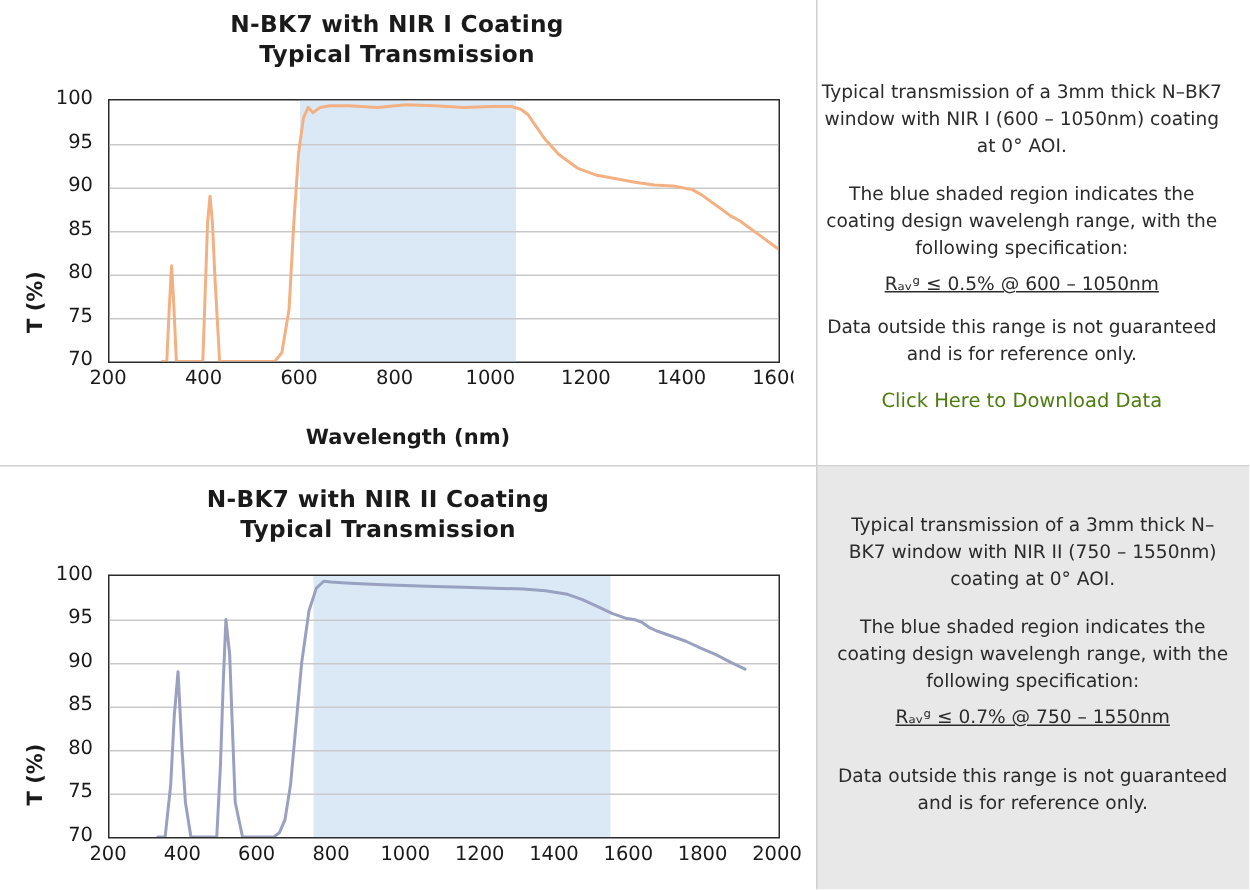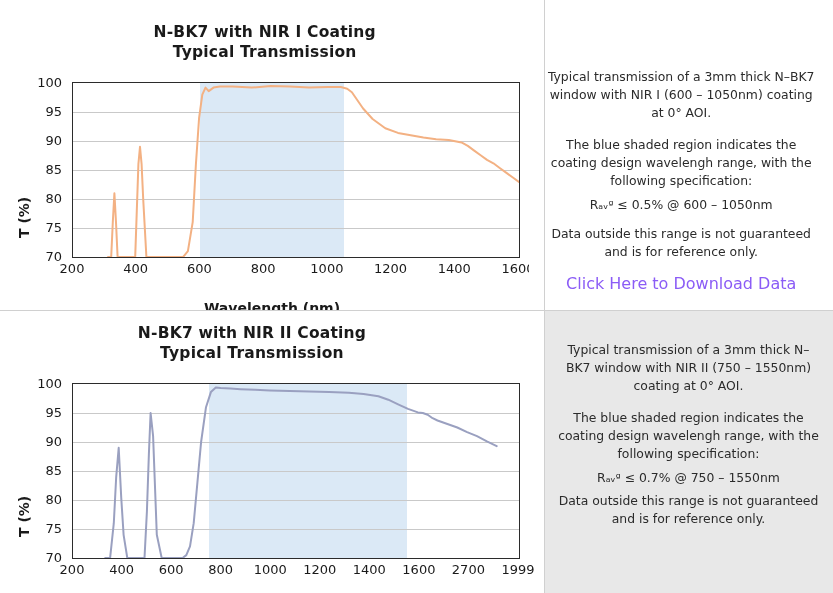--- a/index.html
+++ b/index.html
@@ -6,21 +6,21 @@
   body{
     width:833px;height:593px;
     background:#ffffff;
     font-family:"DejaVu Sans", sans-serif;
     overflow:hidden;
   }
   .page{position:relative;width:833px;height:593px;}
 
   
   .row{position:absolute;left:0;width:833px;display:flex;}
-  .row-1{top:16px;height:310px;}
+  .row-1{top:0;height:310px;}
   .row-2{top:311px;height:282px;gap:40px;}
 
   .chart-cell{width:544px;height:100%;position:relative;background:#ffffff;}
   .text-cell{width:312px;height:100%;position:relative;}
   .text-cell.light{background:#ffffff;}
   .text-cell.grey{background:#e8e8e8;}
 
   .divider-h{position:absolute;left:0;top:310px;width:833px;height:1px;background:#d0d0d0;}
   .divider-v-1{position:absolute;left:544px;top:0;width:1px;height:310px;background:#d0d0d0;}
   .divider-v-2{position:absolute;left:544px;top:311px;width:1px;height:282px;background:#d0d0d0;}
@@ -79,24 +79,24 @@
   
   .desc{
     position:absolute;left:14px;right:14px;
     text-align:center;
     color:#2b2b2b;
     font-size:12.4px;
     line-height:18px;
   }
   .desc p{margin:0 0 14px 0;}
   .desc p.tight{margin-bottom:6px;}
-  .spec{margin:0;line-height:17px;}
+  .spec{margin:0;line-height:17px;text-decoration:underline;}
   .dl-link{
-    color:#8b5cf6;
-    font-size:16px;
+    color:#4d7c0f;
+    font-size:13px;
     text-decoration:none;
     display:block;
     text-align:center;
   }
 </style>
 </head>
 <body>
 
 <div class="page">
 
@@ -191,30 +191,30 @@
         </div>
 
         <div class="xtick" style="left:72px;top:193px;">200</div>
         <div class="xtick" style="left:121.6px;top:193px;">400</div>
         <div class="xtick" style="left:171.1px;top:193px;">600</div>
         <div class="xtick" style="left:220.7px;top:193px;">800</div>
         <div class="xtick" style="left:270.2px;top:193px;">1000</div>
         <div class="xtick" style="left:319.8px;top:193px;">1200</div>
         <div class="xtick" style="left:369.3px;top:193px;">1400</div>
         <div class="xtick" style="left:418.9px;top:193px;">1600</div>
-        <div class="xtick" style="left:468.4px;top:193px;">2700</div>
-        <div class="xtick" style="left:518px;top:193px;">1999</div>
+        <div class="xtick" style="left:468.4px;top:193px;">1800</div>
+        <div class="xtick" style="left:518px;top:193px;">2000</div>
       </div>
     </div>
 
     <div class="text-cell grey">
       <div class="desc" style="top:30px;">
         <p>Typical transmission of a 3mm thick N–BK7 window with NIR II (750 – 1550nm) coating at 0° AOI.</p>
         <p class="tight">The blue shaded region indicates the coating design wavelengh range, with the following specification:</p>
-        <p class="spec" style="margin-bottom:6px;">Rₐᵥᵍ ≤ 0.7% @ 750 – 1550nm</p>
+        <p class="spec" style="margin-bottom:22px;">Rₐᵥᵍ ≤ 0.7% @ 750 – 1550nm</p>
         <p>Data outside this range is not guaranteed and is for reference only.</p>
 
       </div>
 
     </div>
   </div>
 
   <div class="divider-h"></div>
   <div class="divider-v-1"></div>
   <div class="divider-v-2"></div>

